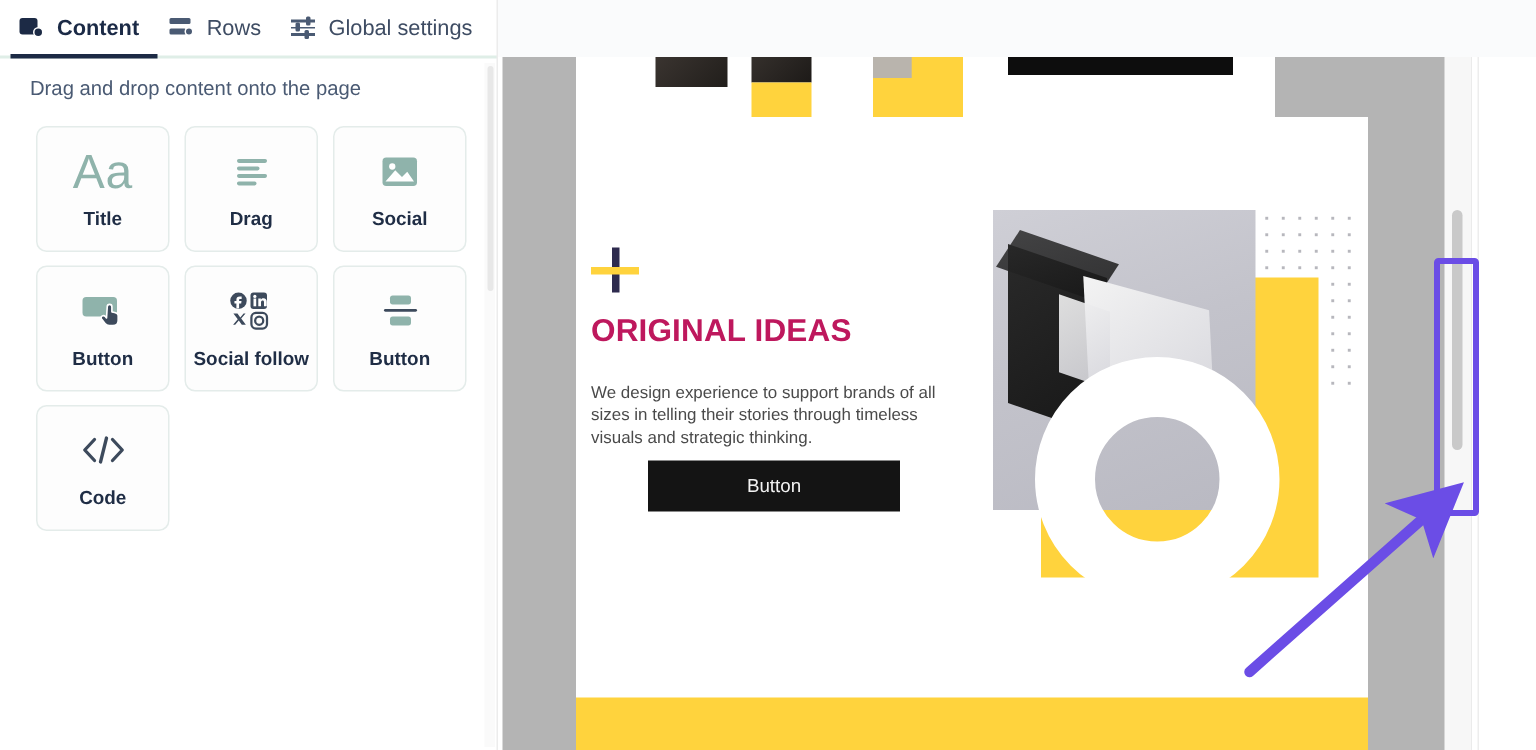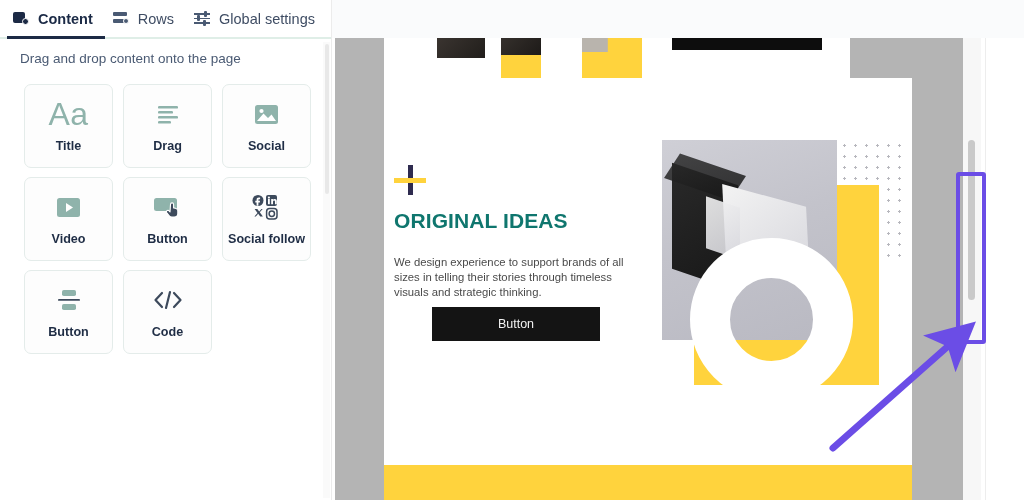--- a/index.html
+++ b/index.html
@@ -112,21 +112,21 @@
   
   #hero { position: absolute; left: 0; top: 75px; width: 528px; height: 310px; }
 
   #plus-mark { position: absolute; left: 10px; top: 52px; width: 32px; height: 32px; }
   #plus-mark .v { position: absolute; left: 13.5px; top: 0; width: 5px; height: 30px; background: #2e2b4f; }
   #plus-mark .h { position: absolute; left: 0; top: 13px; width: 32px; height: 5px; background: #ffd33d; }
 
   #headline {
     position: absolute; left: 10px; top: 96px; width: 300px;
     font-family: "Liberation Sans", sans-serif;
-    font-size: 21px; font-weight: 700; color: #0f766e; letter-spacing: 0.1px;
+    font-size: 21px; font-weight: 700; color: #be185d; letter-spacing: 0.1px;
   }
   #body-copy {
     position: absolute; left: 10px; top: 142px; width: 250px;
     font-size: 11.3px; line-height: 1.33; color: #4a4a4a;
   }
   #cta-button {
     position: absolute; left: 48px; top: 194px; width: 168px; height: 34px;
     background: #141414; color: #f2f2f2;
     display: flex; align-items: center; justify-content: center;
     font-size: 12.5px; cursor: pointer;
@@ -259,29 +259,20 @@
         <span class="bico">
           <svg width="25" height="21" viewBox="0 0 25 21">
             <rect x="1" y="1" width="23" height="19" rx="2.5" fill="#8fb3ab"></rect>
             <circle cx="7.5" cy="7" r="2.1" fill="#ffffff"></circle>
             <path d="M3 17 L9.5 9.5 L14 14 L17.5 10.5 L22 17 Z" fill="#ffffff"></path>
           </svg>
         </span>
         <span class="block-label">Social</span>
       </div>
 
-      <div class="block">
-        <span class="bico">
-          <svg width="25" height="21" viewBox="0 0 25 21">
-            <rect x="1" y="1" width="23" height="19" rx="2.5" fill="#8fb3ab"></rect>
-            <path d="M10 6 L17 10.5 L10 15 Z" fill="#ffffff"></path>
-          </svg>
-        </span>
-        <span class="block-label">Video</span>
-      </div>
 
       <div class="block">
         <span class="bico">
           <svg width="30" height="23" viewBox="0 0 30 23">
             <rect x="1" y="2" width="23" height="13" rx="2.5" fill="#8fb3ab"></rect>
             <path d="M17.5 8.5 c0-1 .8-1.6 1.6-1.6 c.9 0 1.5 .7 1.5 1.6 v3.4 l1.8 .4 c1.5 .3 2.4 1 2.4 2.4 v2.9 c0 2-1.6 3.4-3.5 3.4 h-2.5 c-1.3 0-2.1-.5-2.8-1.4 l-2.3-3 c-.5-.7-.3-1.6 .5-2 c.7-.4 1.5-.2 2 .4 l.8 1 Z" fill="#3d4a5c" stroke="#ffffff" stroke-width="1.1" stroke-linejoin="round"></path>
           </svg>
         </span>
         <span class="block-label">Button</span>
       </div>

